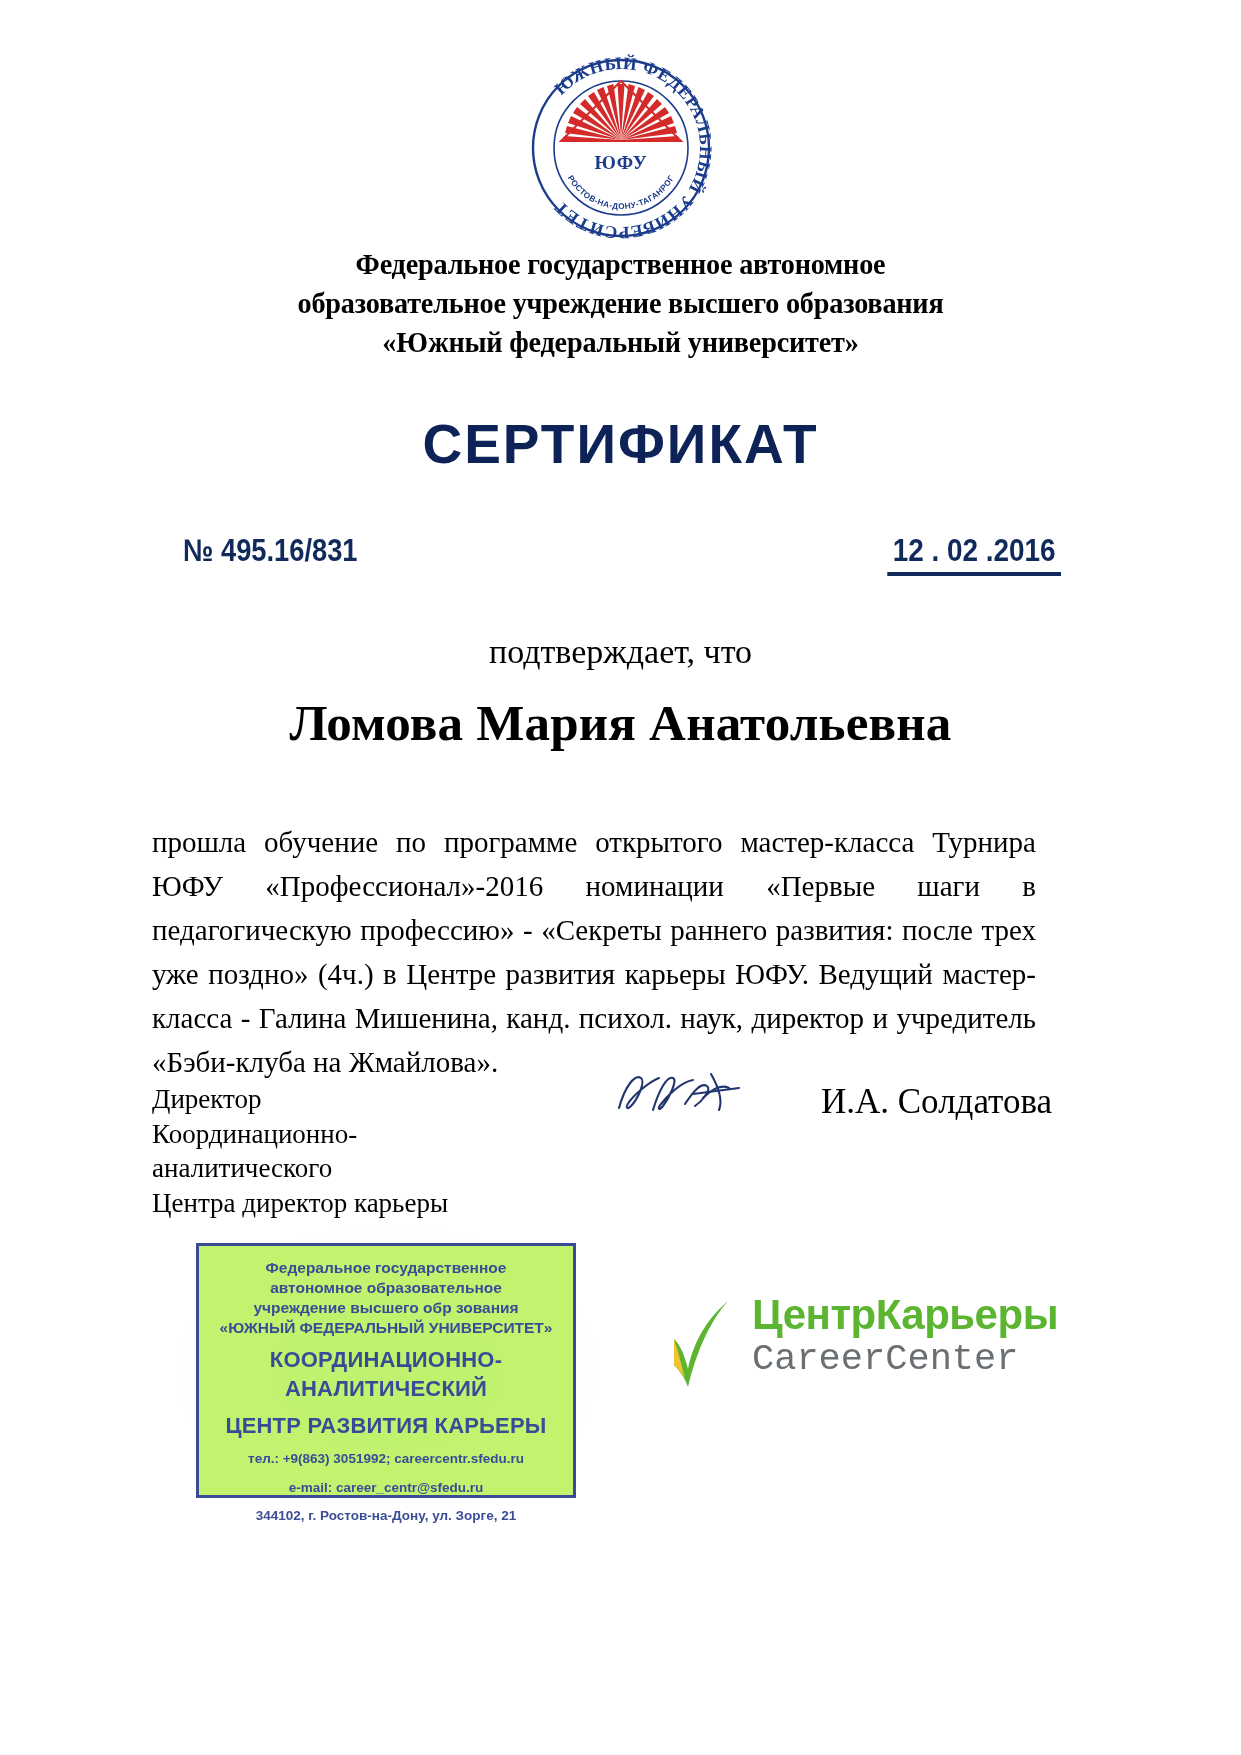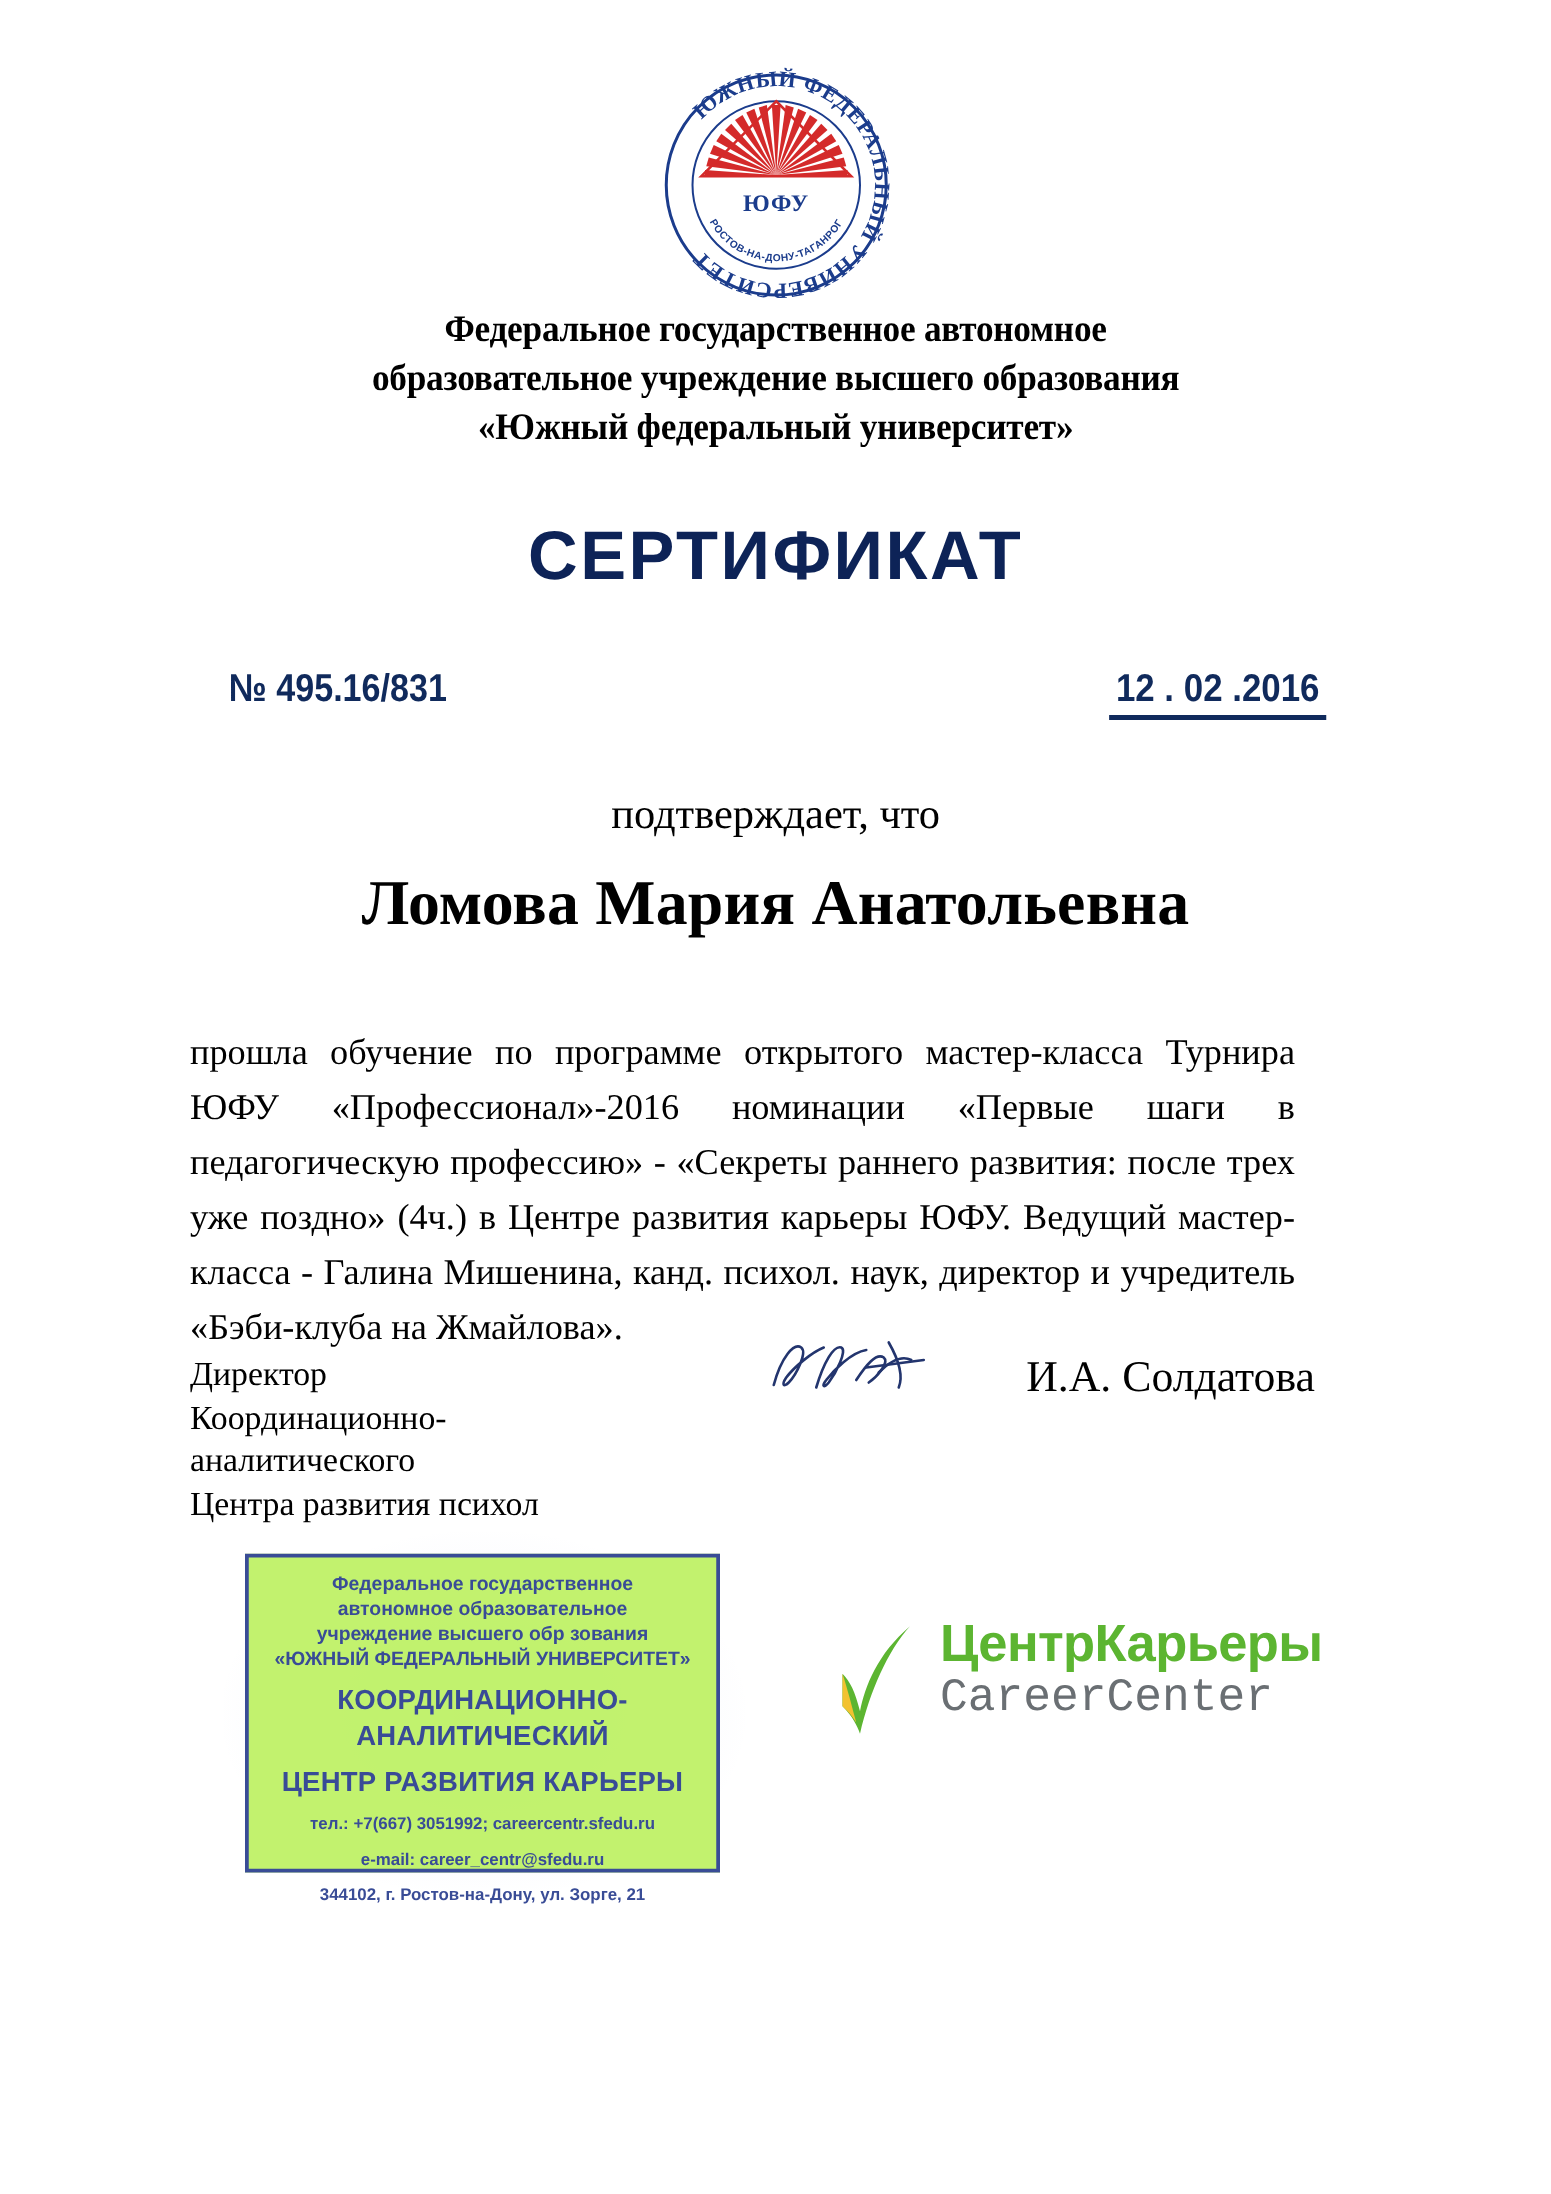--- a/index.html
+++ b/index.html
@@ -186,21 +186,21 @@
 
   <div class="confirms">подтверждает, что</div>
   <div class="holder-name">Ломова Мария Анатольевна</div>
   <div class="body-text">прошла обучение по программе открытого мастер-класса Турнира ЮФУ «Профессионал»-2016 номинации «Первые шаги в педагогическую профессию» - «Секреты раннего развития: после трех уже поздно» (4ч.) в Центре развития карьеры ЮФУ. Ведущий мастер-класса - Галина Мишенина, канд. психол. наук, директор и учредитель «Бэби-клуба на Жмайлова».</div>
 
   <div class="sig-block">
     <div class="sig-title">
       <div>Директор</div>
       <div>Координационно-</div>
       <div>аналитического</div>
-      <div>Центра развития психол</div>
+      <div>Центра директор карьеры</div>
     </div>
 
     <div class="signature">
       <svg width="170" height="62" viewBox="0 0 170 62" xmlns="http://www.w3.org/2000/svg" aria-hidden="true">
         <g fill="none" stroke="#23356e" stroke-width="2.1" stroke-linecap="round">
           <path d="M12,44 C18,22 28,10 34,14 C39,18 30,36 24,42 C20,46 18,44 22,38 C28,30 42,18 52,14"></path>
           <path d="M46,46 C52,26 60,12 66,14 C71,16 62,34 56,42 C52,47 50,45 54,40 C60,32 74,18 86,16"></path>
           <path d="M78,40 C86,28 94,18 100,22 C105,26 94,38 88,42"></path>
           <path d="M96,34 C104,26 114,20 122,24"></path>
           <path d="M104,10 C112,24 116,36 112,46"></path>
@@ -213,21 +213,21 @@
   </div>
 
   <div class="stamp-halo"></div>
   <div class="stamp">
     <div class="s1">Федеральное государственное</div>
     <div class="s1">автономное образовательное</div>
     <div class="s1">учреждение высшего обр  зования</div>
     <div class="s2">«ЮЖНЫЙ ФЕДЕРАЛЬНЫЙ УНИВЕРСИТЕТ»</div>
     <div class="s3">КООРДИНАЦИОННО-АНАЛИТИЧЕСКИЙ</div>
     <div class="s3">ЦЕНТР РАЗВИТИЯ КАРЬЕРЫ</div>
-    <div class="s4">тел.: +7(667) 3051992; careercentr.sfedu.ru</div>
+    <div class="s4">тел.: +9(863) 3051992; careercentr.sfedu.ru</div>
     <div class="s4">e-mail: career_centr@sfedu.ru</div>
     <div class="s4">344102, г. Ростов-на-Дону, ул. Зорге, 21</div>
   </div>
 
   <div class="cc-logo">
     <div class="cc-check">
       <svg width="78" height="92" viewBox="0 0 78 92" xmlns="http://www.w3.org/2000/svg" aria-hidden="true">
         <path d="M56,4 C30,26 20,52 16,72 C12,56 8,48 2,42 L2,68 C10,76 14,84 16,90 C24,56 38,24 56,4 Z" fill="#5cb531"></path>
         <path d="M2,42 L2,68 C7,72.5 10.5,77 13,81 C10,70 6,54 2,42 Z" fill="#f2c230"></path>
       </svg>

